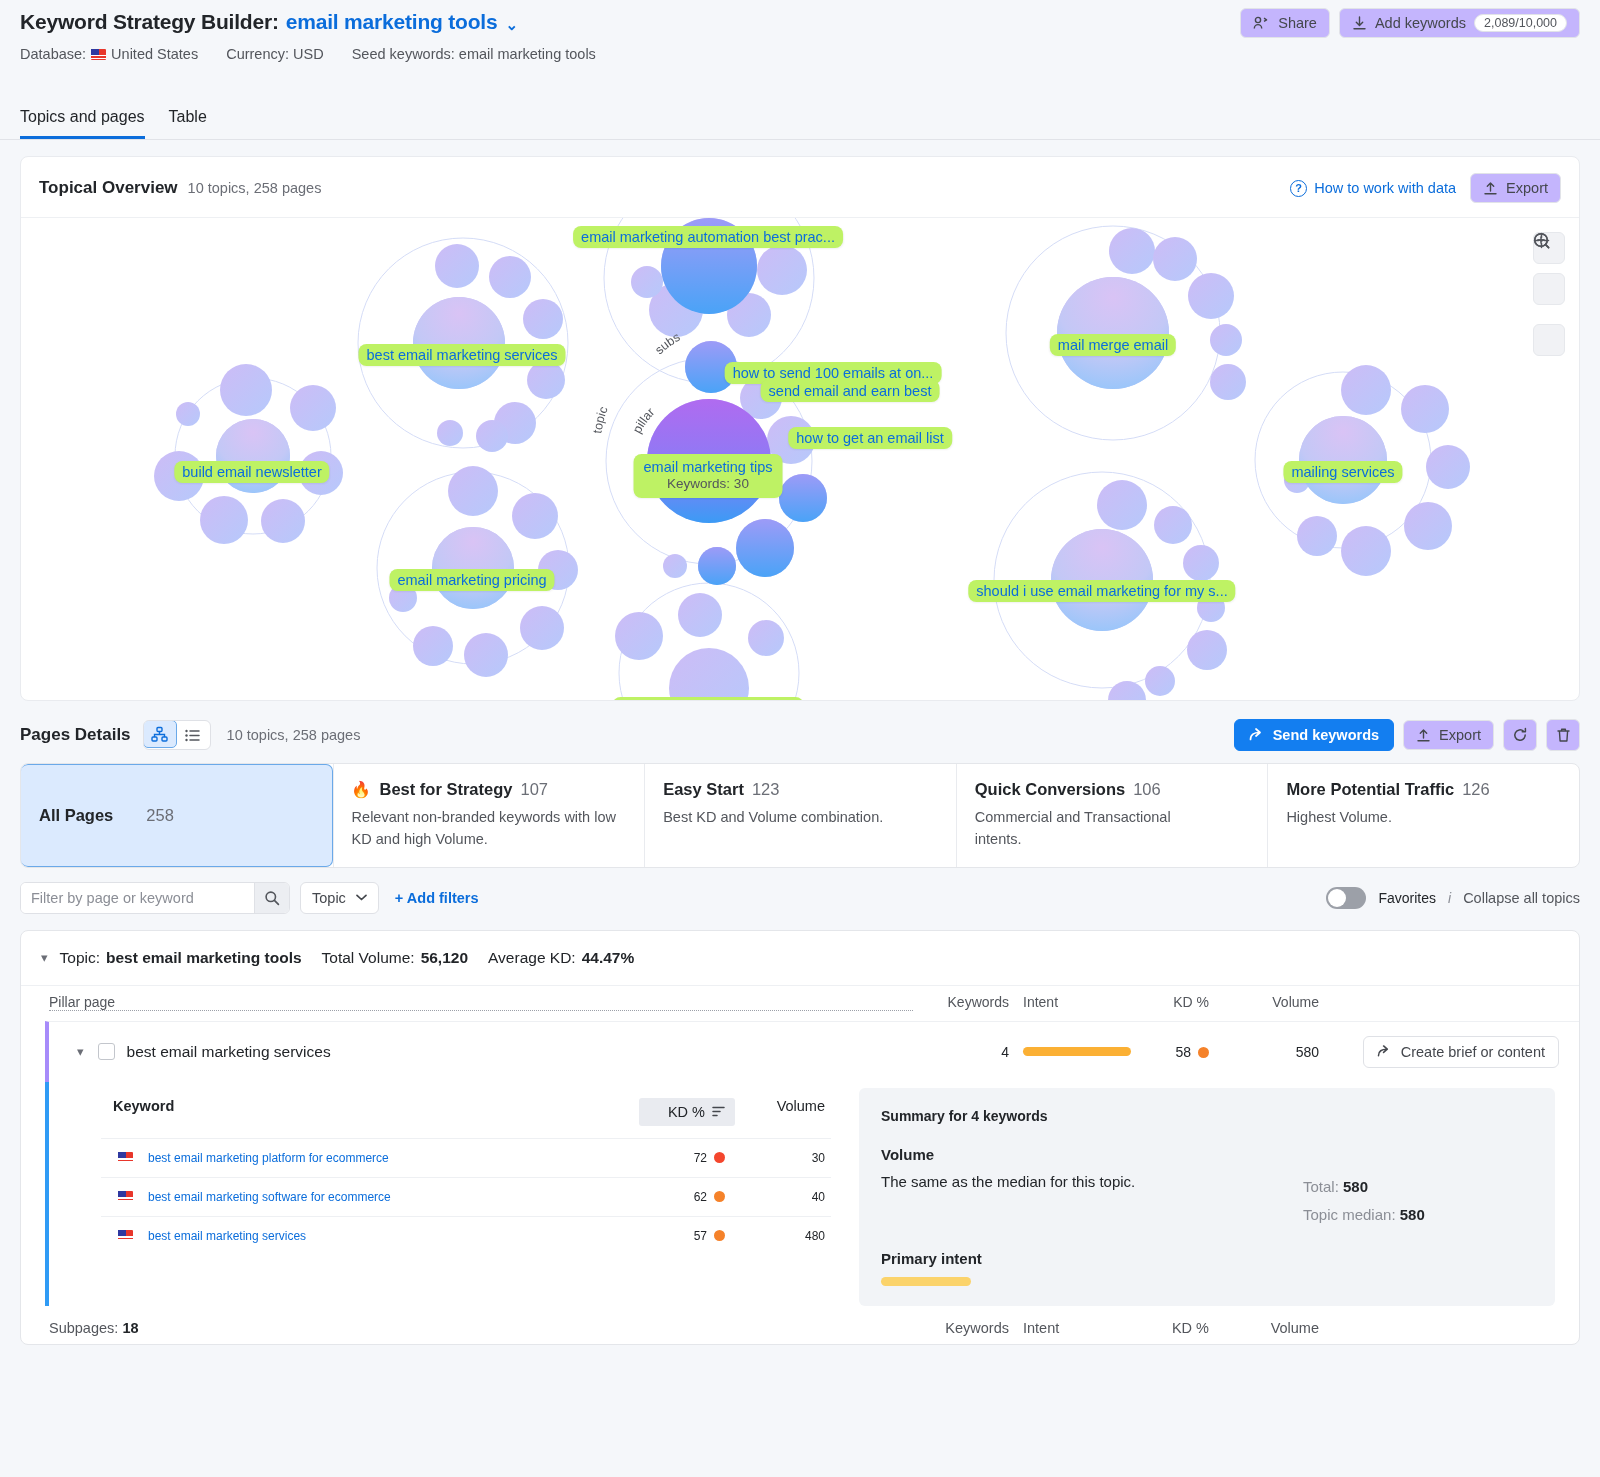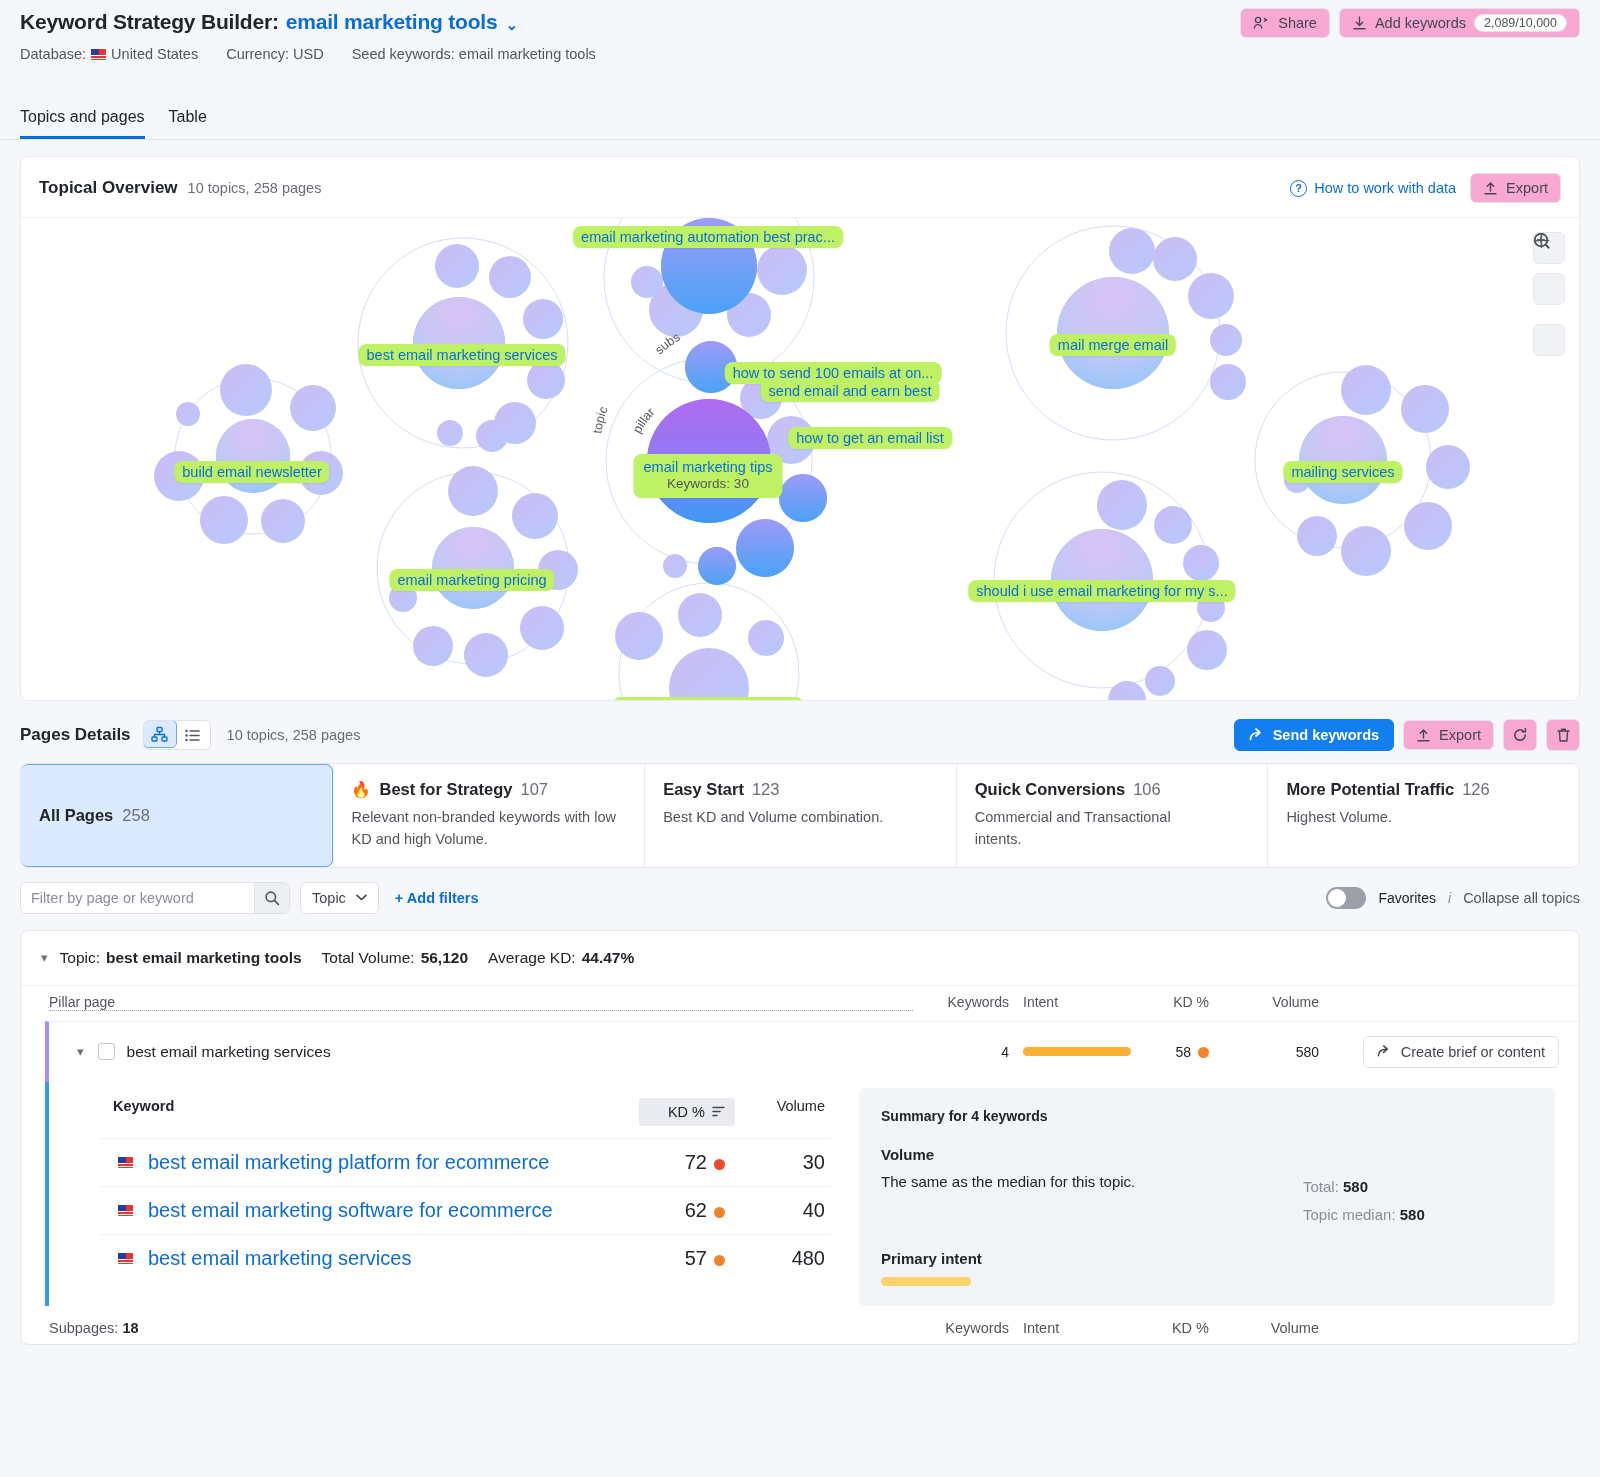--- a/index.html
+++ b/index.html
@@ -21,21 +21,21 @@
   .caret-dn { margin-left:8px; color:#0b6ddb; font-size:15px; line-height:1; position:relative; top:1px;}
   .meta-row { margin-top:12px; display:flex; align-items:center; font-size:14.5px; color:#53565c; }
   .meta-item { margin-right:28px; display:flex; align-items:center; }
   .flag { display:inline-block; width:15px; height:11px; margin:0 5px; position:relative; background:#e8362b; border-radius:1px; vertical-align:middle;}
   .flag:before { content:""; position:absolute; left:0; top:0; width:8px; height:6px; background:#2f39a0; }
   .flag:after { content:""; position:absolute; left:0; top:6px; width:15px; height:1.4px; background:#fff; box-shadow:0 3px 0 #fff; }
 
   .hdr-actions { position:absolute; right:20px; top:8px; display:flex; gap:9px; }
   .btn {
     display:inline-flex; align-items:center; gap:8px;
-    border:1px solid #e1e3e8; background:#f9a8d4; color:#44474d;
+    border:1px solid #e1e3e8; background:#c4b5fd; color:#44474d;
     border-radius:6px; height:30px; padding:0 12px; font-size:14.5px; cursor:pointer;
   }
   .pill { background:#fff; border:1px solid #e1e3e8; border-radius:20px; font-size:12.5px; color:#53565c; padding:1px 9px; }
 
   
   .tabs { display:flex; gap:24px; padding:0 20px; border-bottom:1px solid #e1e3e8; margin-top:6px;}
   .tab { padding:6px 0 10px 0; font-size:16px; color:#222529; cursor:pointer; border-bottom:3px solid transparent; }
   .tab.active { border-bottom-color:#0b6ddb; }
 
   
@@ -74,21 +74,21 @@
   .seg div.on { background:#dbeafe; color:#0b6ddb; border:1px solid #6aa9e9; margin:-1px; border-radius:5px;}
   .pd-sub { font-size:14.5px; color:#6b6e76; margin-left:16px; }
   .pd-right { margin-left:auto; display:flex; gap:9px; align-items:center;}
   .btn.primary { background:#137ef0; border-color:#137ef0; color:#fff; font-weight:bold; height:32px; padding:0 14px;}
   .btn.sq { width:34px; height:32px; padding:0; justify-content:center; }
 
   
   .strip { display:flex; margin:0 20px; background:#fff; border:1px solid #e4e6ea; border-radius:8px; overflow:hidden; }
   .strip > div { padding:16px 18px; border-left:1px solid #e9ebef; flex:1; }
   .strip > div:first-child { border-left:none; }
-  .scell-all { flex:0 0 174px; background:#dbeafe; border:1px solid #6aa9e9; border-radius:7px; display:flex; align-items:center; }
+  .scell-all { flex:0 0 174px; background:#dbeafe; border:1px solid #6aa9e9; border-radius:7px; display:flex; align-items:center;gap:24px; }
   .scell-all .nm { font-size:16.5px; font-weight:bold; }
   .scell-all .ct { font-size:16.5px; color:#6b6e76; margin-left:9px; }
   .scell h4 { margin:0; font-size:16.5px; font-weight:bold; display:flex; align-items:center; gap:8px;}
   .scell h4 .ct { color:#6b6e76; font-weight:normal; }
   .scell p { margin:7px 0 0 0; font-size:14.5px; color:#53565c; line-height:1.55; max-width:320px;}
   .flame { color:#ef4a23; font-size:16px; }
 
   
   .filters { display:flex; align-items:center; padding:14px 20px 12px 20px; }
   .searchbox { display:flex; width:270px; height:32px; border:1px solid #dfe1e6; border-radius:6px; overflow:hidden; background:#fff;}
@@ -122,21 +122,21 @@
   .bar { height:9px; border-radius:5px; background:#fbb034; }
   .kd-dot { display:inline-block;width:11px;height:11px;border-radius:50%;margin-left:7px;vertical-align:-1px;}
   .btn-brief { border:1px solid #dfe1e6; background:#fff; border-radius:6px; height:32px; display:inline-flex; align-items:center; gap:9px; padding:0 13px; color:#44474d; font-size:14.5px; cursor:pointer;}
 
   .kwwrap { display:flex; gap:28px; padding:6px 24px 0 52px; border-left:4px solid #2f9bf5; margin-left:24px; }
   .kwtable { flex:0 0 730px; }
   .kwhead { display:flex; padding:10px 6px 12px 12px; font-size:14.5px; color:#222529;}
   .kwhead .kw1 { flex:1; font-weight:bold; }
   .kwhead .kdh { width:96px; text-align:right; background:#e9ebf0; padding:6px 10px; border-radius:3px; display:flex; justify-content:flex-end; gap:7px; align-items:center;}
   .kwhead .volh { width:90px; text-align:right; }
-  .krow { display:flex; align-items:center; padding:12px 6px 12px 12px; border-top:1px solid #eef0f3; font-size:20px;}
+  .krow { display:flex; align-items:center; padding:12px 6px 12px 12px; border-top:1px solid #eef0f3; font-size:12px;}
   .krow .k1 { flex:1; color:#0b6ddb; cursor:pointer; display:flex; align-items:center; gap:10px;}
   .krow .k2 { width:96px; text-align:right; padding-right:10px;}
   .krow .k3 { width:90px; text-align:right; }
 
   .summary { flex:1; background:#f2f4f7; border-radius:6px; padding:20px 22px; }
   .summary h5 { margin:0 0 22px 0; font-size:14px; }
   .summary .lbl { font-size:15px; margin-bottom:10px; }
   .sumgrid { display:flex; }
   .sumgrid .l { flex:1; font-size:15px; color:#222529;}
   .sumgrid .r { width:230px; font-size:15px; color:#8b8e96; line-height:1.85;}

